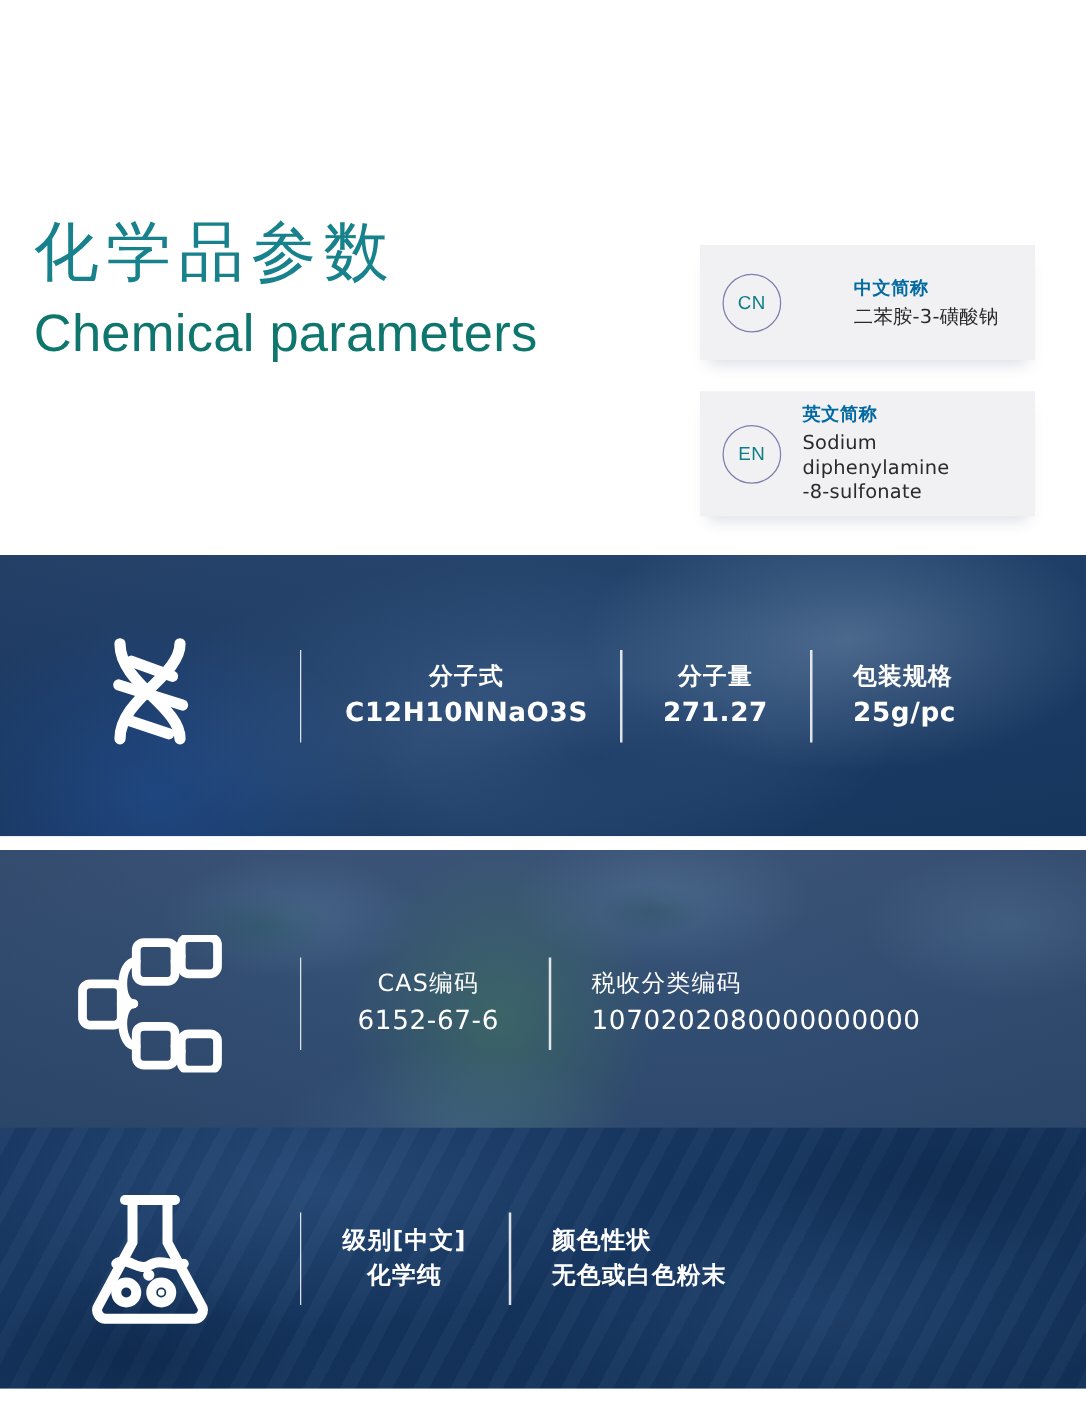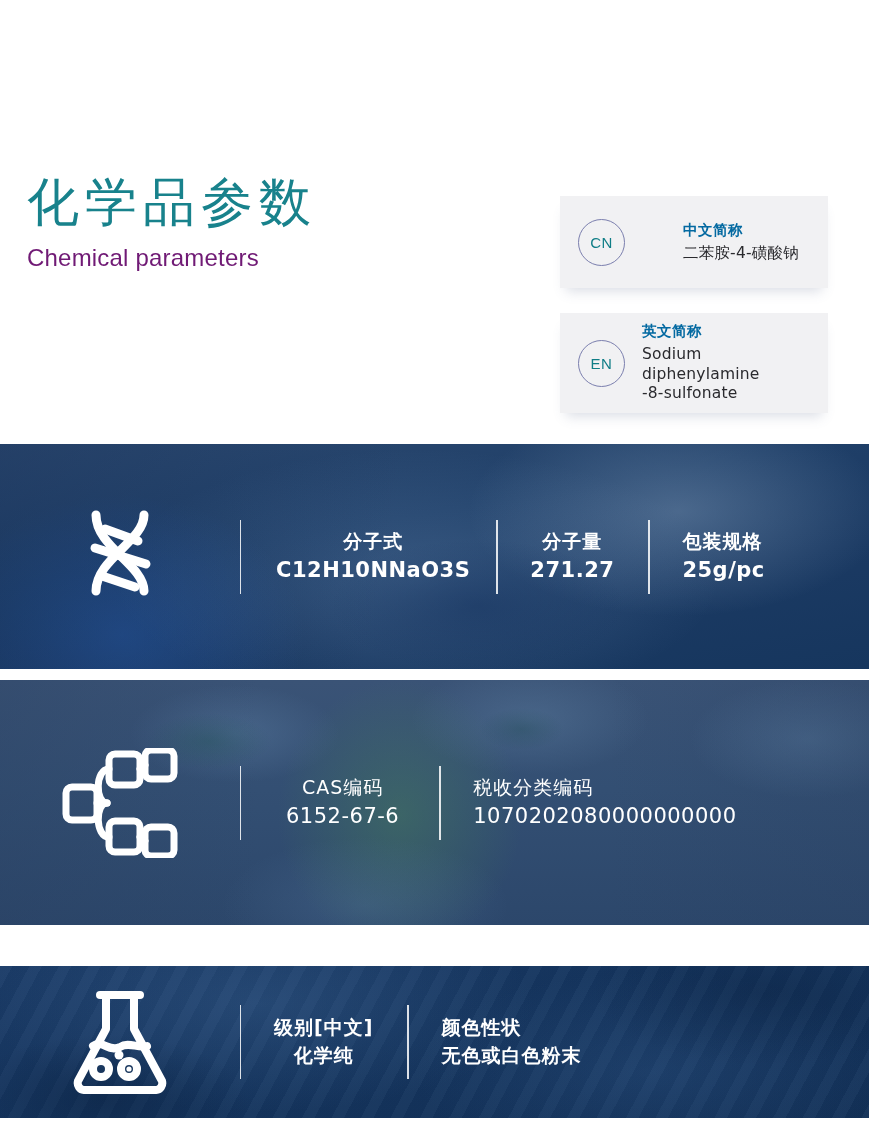--- a/index.html
+++ b/index.html
@@ -16,22 +16,22 @@
   .header { position: absolute; left: 0; top: 0; width: 869px; height: 455px; background: #ffffff; }
 
   .title-block { position: absolute; left: 27px; top: 176px; }
   .title-cn {
     font-size: 52px; line-height: 1.0; letter-spacing: 6px;
     color: #18828c; font-weight: 400;
     font-family: "DejaVu Sans", "Liberation Sans", sans-serif;
   }
   .title-en {
     margin-top: 18px;
-    font-size: 24px; line-height: 1.0; letter-spacing: 0.2px;
-    color: #701a75; font-weight: 400;
+    font-size: 42px; line-height: 1.0; letter-spacing: 0.2px;
+    color: #0f766e; font-weight: 400;
     font-family: "Liberation Sans", sans-serif;
   }
 
   
   .cards { position: absolute; left: 560px; top: 196px; width: 268px; }
   .name-card {
     position: relative;
     width: 268px;
     background: #f1f1f3;
     display: flex;
@@ -69,21 +69,21 @@
     letter-spacing: 0.2px;
     font-family: "DejaVu Sans", "Liberation Sans", sans-serif;
     white-space: pre-line;
     max-width: 210px;
   }
 
   
   .band { position: absolute; left: 0; width: 869px; overflow: hidden; }
   .band-1 { top: 444px;  height: 225px; font-weight: bold; }
   .band-2 { top: 680px;  height: 245px; }
-  .band-3 { top: 966px;  height: 152px; }
+  .band-3 { top: 902px;  height: 209px; }
 
   
   .band-bg { position: absolute; inset: 0; }
   .band-1 .band-bg {
     background:
       radial-gradient(ellipse 300px 150px at 78% 30%, rgba(180,205,230,0.30), rgba(180,205,230,0) 70%),
       radial-gradient(ellipse 420px 180px at 48% 60%, rgba(140,175,215,0.24), rgba(140,175,215,0) 72%),
       radial-gradient(ellipse 260px 200px at 14% 85%, rgba(40,92,172,0.55), rgba(40,92,172,0) 70%),
       linear-gradient(170deg, #2d4a71 0%, #1f3f68 38%, #1b3a63 66%, #16365e 100%);
   }
@@ -182,21 +182,21 @@
       <div class="title-cn">化学品参数</div>
       <div class="title-en">Chemical parameters</div>
     </div>
 
     <div class="cards">
 
       <div class="name-card card-cn">
         <div class="badge">CN</div>
         <div class="card-text">
           <div class="card-label">中文简称</div>
-          <div class="card-value">二苯胺-4-磺酸钠</div>
+          <div class="card-value">二苯胺-3-磺酸钠</div>
         </div>
       </div>
 
       <div class="name-card card-en">
         <div class="badge">EN</div>
         <div class="card-text">
           <div class="card-label">英文简称</div>
           <div class="card-value">Sodium diphenylamine
 -8-sulfonate</div>
         </div>

